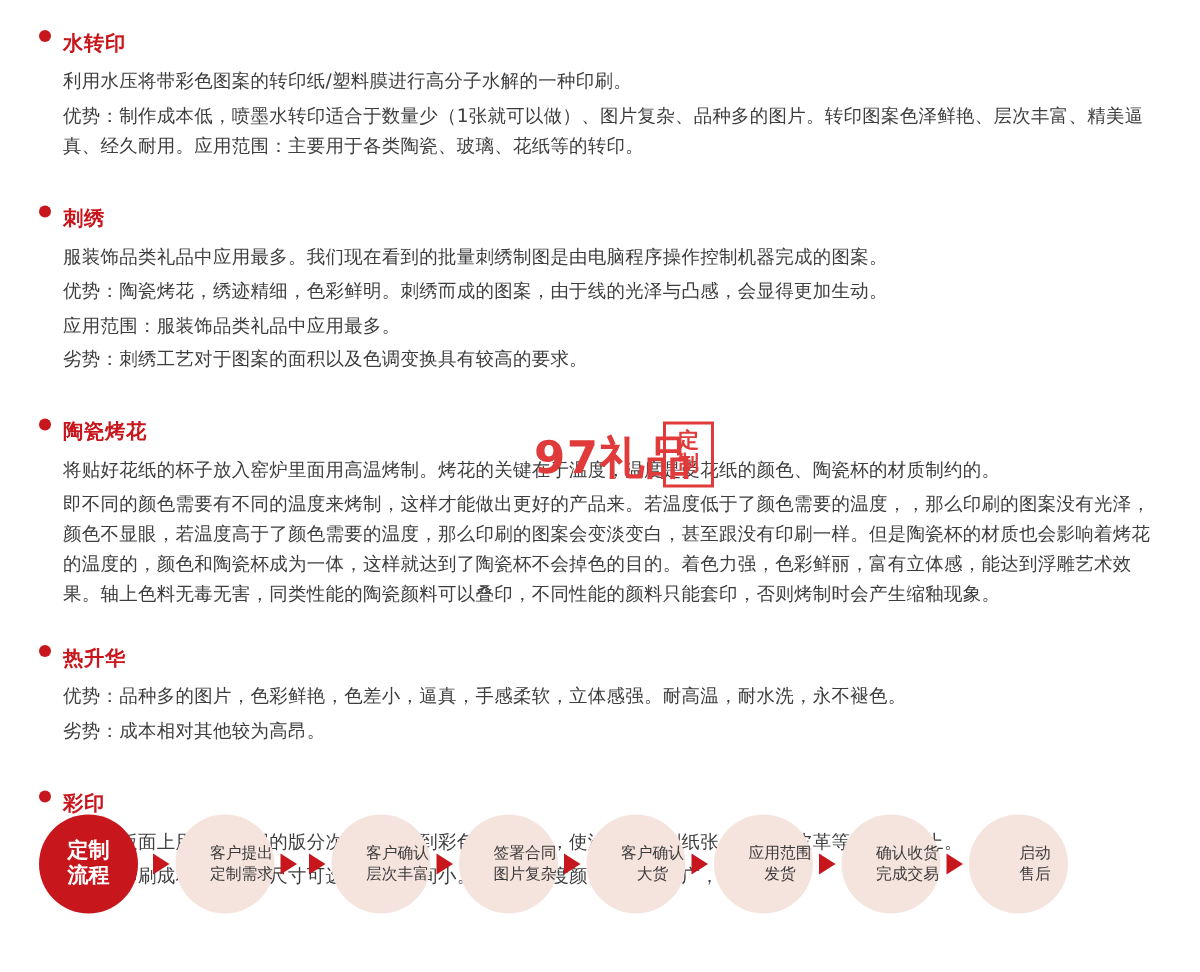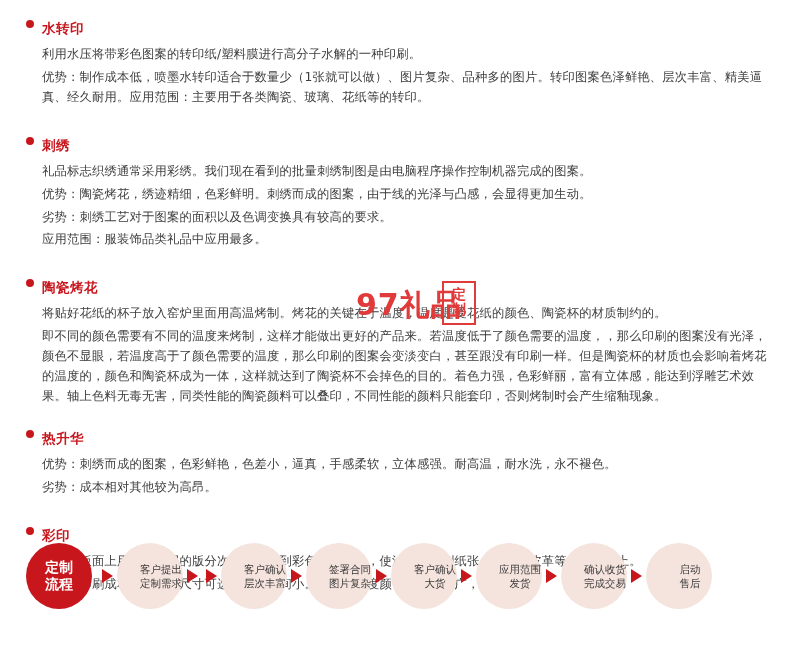--- a/index.html
+++ b/index.html
@@ -161,24 +161,24 @@
   </div>
 
   <div class="sec-spacer-lg"></div>
 
   <div class="section">
     <div class="sec-head">
       <span class="bullet"></span>
       <span class="sec-title">刺绣</span>
     </div>
     <div class="sec-body">
-      <p>礼品标志织绣通常采用彩绣。我们现在看到的批量刺绣制图是由电脑程序操作控制机器完成的图案。</p>
+      <p>服装饰品类礼品中应用最多。我们现在看到的批量刺绣制图是由电脑程序操作控制机器完成的图案。</p>
       <p>优势：陶瓷烤花，绣迹精细，色彩鲜明。刺绣而成的图案，由于线的光泽与凸感，会显得更加生动。</p>
+      <p>应用范围：服装饰品类礼品中应用最多。</p>
       <p>劣势：刺绣工艺对于图案的面积以及色调变换具有较高的要求。</p>
-      <p>应用范围：服装饰品类礼品中应用最多。</p>
     </div>
   </div>
 
   <div class="sec-spacer-lg"></div>
 
   <div class="section">
     <div class="sec-head">
       <span class="bullet"></span>
       <span class="sec-title">陶瓷烤花</span>
     </div>
@@ -189,21 +189,21 @@
   </div>
 
   <div class="sec-spacer-md"></div>
 
   <div class="section">
     <div class="sec-head">
       <span class="bullet"></span>
       <span class="sec-title">热升华</span>
     </div>
     <div class="sec-body">
-      <p>优势：刺绣而成的图案，色彩鲜艳，色差小，逼真，手感柔软，立体感强。耐高温，耐水洗，永不褪色。</p>
+      <p>优势：品种多的图片，色彩鲜艳，色差小，逼真，手感柔软，立体感强。耐高温，耐水洗，永不褪色。</p>
       <p>劣势：成本相对其他较为高昂。</p>
     </div>
   </div>
 
   <div class="sec-spacer-lg"></div>
 
   <div class="section">
     <div class="sec-head">
       <span class="bullet"></span>
       <span class="sec-title">彩印</span>

